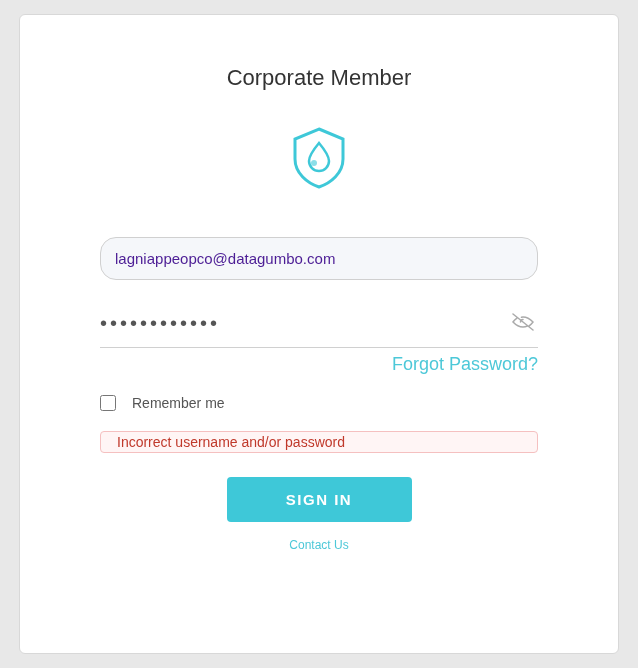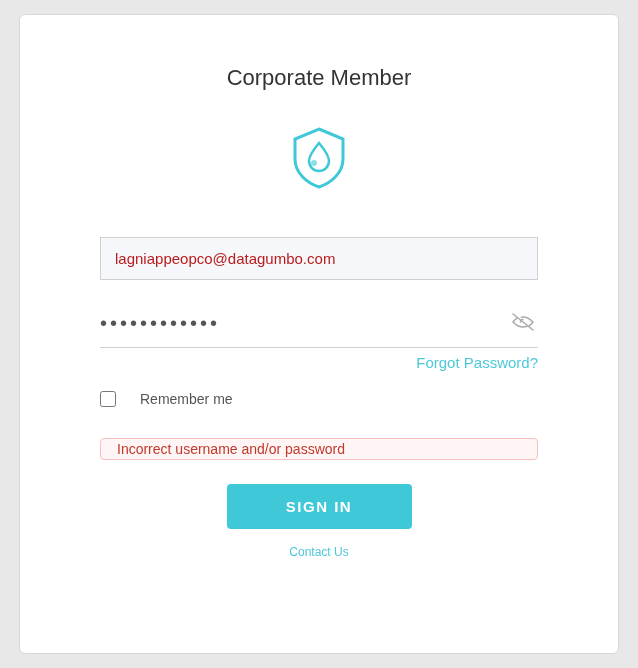--- a/index.html
+++ b/index.html
@@ -39,23 +39,23 @@
       width: 100%;
     }
     .input-group {
       width: 100%;
       margin-bottom: 20px;
     }
     .text-input {
       width: 100%;
       padding: 12px 14px;
       border: 1px solid #d0d0d0;
-      border-radius: 0;
+      border-radius: 16px;
       font-size: 15px;
-      color: #b91c1c;
+      color: #4c1d95;
       background: #f5f7fa;
       outline: none;
     }
     .password-wrapper {
       position: relative;
       width: 100%;
       border-bottom: 1px solid #d0d0d0;
       margin-bottom: 6px;
     }
     .password-input {
@@ -72,31 +72,31 @@
       position: absolute;
       right: 4px;
       top: 50%;
       transform: translateY(-50%);
       cursor: pointer;
       color: #aaa;
     }
     .forgot-link {
       display: block;
       text-align: right;
-      font-size: 15px;
+      font-size: 18px;
       color: #4dc8d8;
       text-decoration: none;
       margin-bottom: 12px;
       cursor: pointer;
     }
     .remember-me {
       display: flex;
       align-items: center;
-      gap: 24px;
-      margin-bottom: 31px;
+      gap: 16px;
+      margin-bottom: 20px;
     }
     .remember-checkbox {
       width: 16px;
       height: 16px;
       border: 1px solid #ccc;
       cursor: pointer;
     }
     .remember-label {
       font-size: 14px;
       color: #555;

